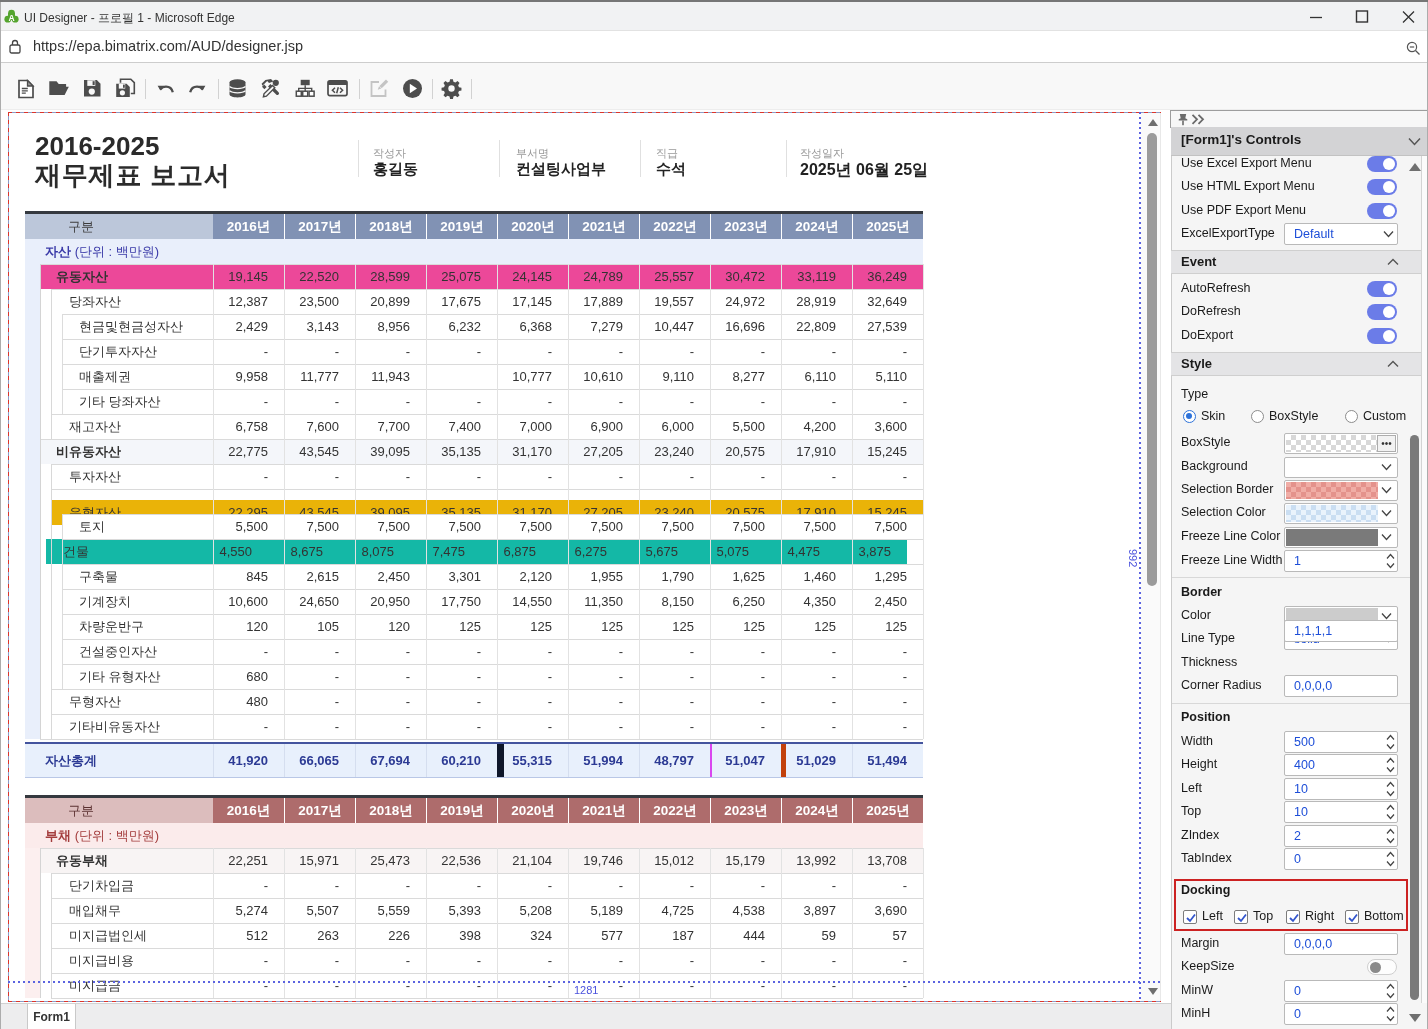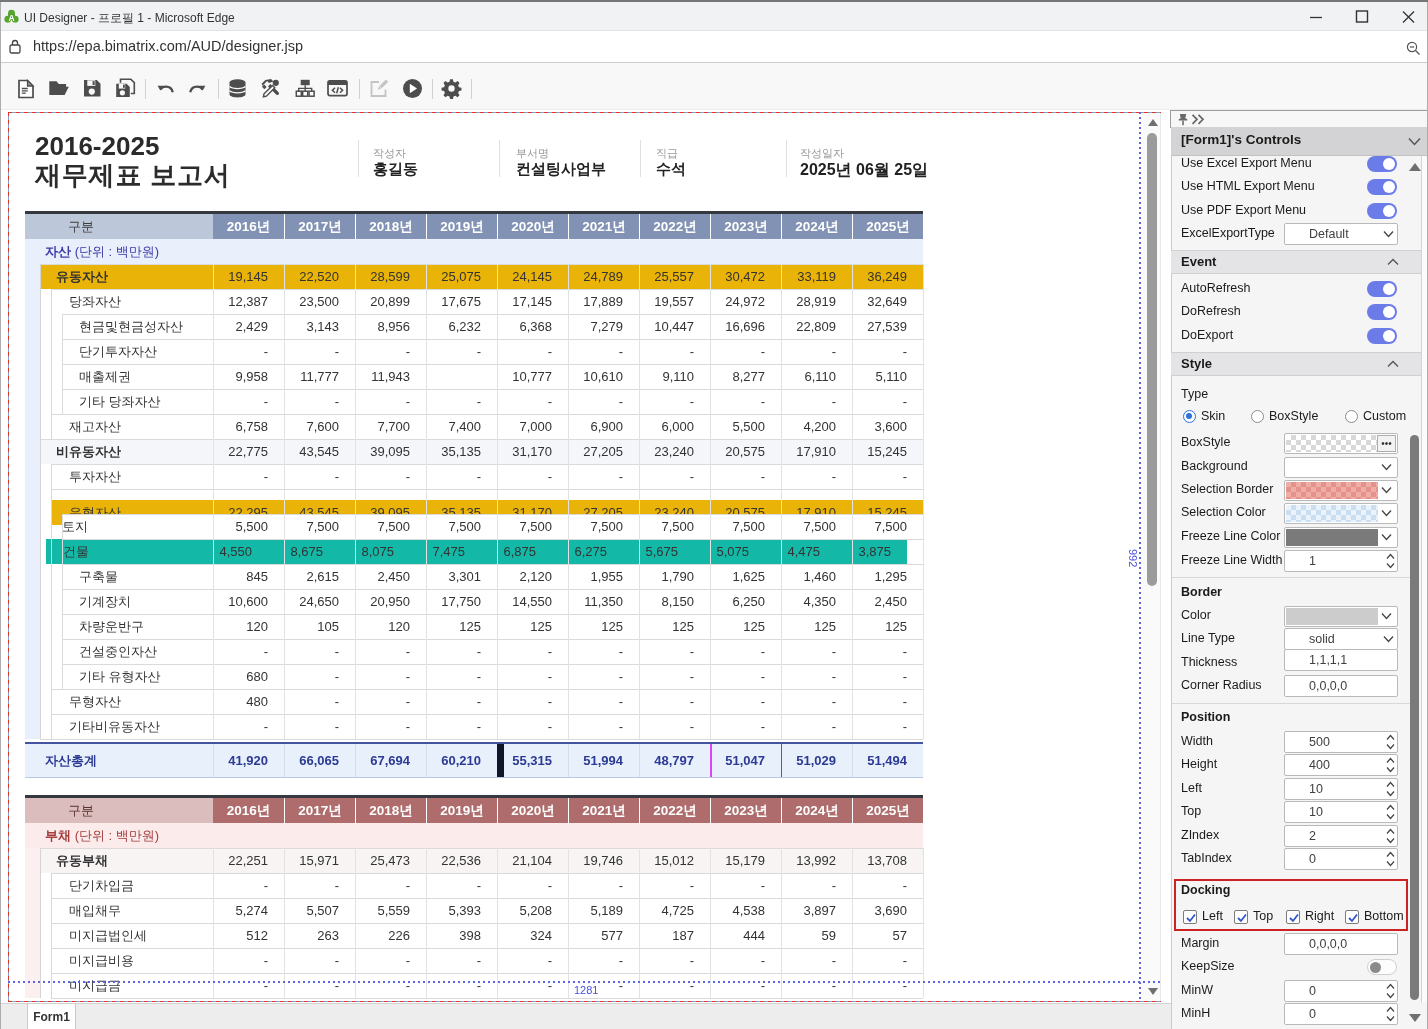--- a/index.html
+++ b/index.html
@@ -35,21 +35,21 @@
 
 #panel{left:1171px;top:110px;width:257px;height:919px;background:#f5f5f5;border-left:1px solid #cbcbcb}
 #minibar{left:1170px;top:110px;width:258px;height:18px;background:#f7f7f7;border:1px solid #9d9d9d;border-right:none}
 .pbar{position:absolute;left:1171px;width:257px;color:#1a1a1a}
 .plab{position:absolute;left:1181px;font-size:12.5px;color:#1a1a1a;white-space:nowrap}
 .pbold{font-weight:bold}
 .tog{position:absolute;left:1367px;width:30px;height:16px;border-radius:8px;background:#6b7ce8}
 .tog:after{content:"";position:absolute;right:2px;top:2px;width:12px;height:12px;border-radius:6px;background:#fff}
 .togoff{position:absolute;left:1367px;width:30px;height:16px;border-radius:8px;background:#fdfdfd;border:1px solid #cfcfcf}
 .togoff:after{content:"";position:absolute;left:2px;top:1.5px;width:11px;height:11px;border-radius:6px;background:#8a8a8a}
-.pinput{position:absolute;left:1284px;width:114px;height:22px;background:#fff;border:1px solid #b9b9b9;border-radius:2px;font-size:12.5px;color:#404040;display:flex;align-items:center;padding-left:24px}
+.pinput{position:absolute;left:1284px;width:114px;height:22px;background:#fff;border:1px solid #b9b9b9;border-radius:2px;font-size:12.5px;color:#1d4ed8;display:flex;align-items:center;padding-left:9px}
 .swatch{position:absolute;left:1284px;width:114px;height:21px;background:#fff;border:1px solid #b9b9b9;border-radius:2px}
 .checker{background-image:linear-gradient(45deg,#d8d8d8 25%,rgba(0,0,0,0) 25% 75%,#d8d8d8 75%),linear-gradient(45deg,#d8d8d8 25%,rgba(0,0,0,0) 25% 75%,#d8d8d8 75%);background-size:10px 10px;background-position:0 0,5px 5px;background-color:#fff}
 .checkerR{background-image:linear-gradient(45deg,#e4928c 25%,rgba(0,0,0,0) 25% 75%,#e4928c 75%),linear-gradient(45deg,#e4928c 25%,rgba(0,0,0,0) 25% 75%,#e4928c 75%);background-size:10px 10px;background-position:0 0,5px 5px;background-color:#f0ada6}
 .checkerB{background-image:linear-gradient(45deg,#cadef2 25%,rgba(0,0,0,0) 25% 75%,#cadef2 75%),linear-gradient(45deg,#cadef2 25%,rgba(0,0,0,0) 25% 75%,#cadef2 75%);background-size:10px 10px;background-position:0 0,5px 5px;background-color:#eaf3fc}
 .radio{position:absolute;width:13px;height:13px;border-radius:7px;border:1px solid #8c8c8c;background:#fff}
 .radio.on{border:1.5px solid #2d72d9}
 .radio.on:after{content:"";position:absolute;left:2px;top:2px;width:6px;height:6px;border-radius:3px;background:#2d72d9}
 .cb{position:absolute;width:14px;height:14px;border:1px solid #7c7c7c;border-radius:2px;background:#fff}
 .cb svg{position:absolute;left:1px;top:1px}
 .rlab{position:absolute;font-size:12.5px;color:#1a1a1a}
@@ -184,21 +184,21 @@
     <div class="hcell" style="width:71px;background:#8192b4;border-left:1px solid #fff;">2019년</div>
     <div class="hcell" style="width:71px;background:#8192b4;border-left:1px solid #fff;">2020년</div>
     <div class="hcell" style="width:71px;background:#8192b4;border-left:1px solid #fff;">2021년</div>
     <div class="hcell" style="width:71px;background:#8192b4;border-left:1px solid #fff;">2022년</div>
     <div class="hcell" style="width:71px;background:#8192b4;border-left:1px solid #fff;">2023년</div>
     <div class="hcell" style="width:71px;background:#8192b4;border-left:1px solid #fff;">2024년</div>
     <div class="hcell" style="width:71px;background:#8192b4;border-left:1px solid #fff;">2025년</div>
   </div>
 <div class="abs" style="left:25px;top:239px;width:898px;height:25px;background:#e9effb;display:flex;align-items:center;padding-left:20px;font-size:13px;color:#3a3aa8"><b>자산</b>&nbsp;<span style="color:#3a3aa8">(단위 : 백만원)</span></div>
 <div class="abs" style="left:25px;top:264px;width:15px;height:25px;background:#e9effb"></div>
-<div class="abs trow" style="left:40px;top:264px;width:883px;background:#eab308">
+<div class="abs trow" style="left:40px;top:264px;width:883px;background:#ec4899">
     <div class="lab" style="width:173px;padding-left:16px;font-weight:bold">유동자산</div>
     <div class="vcell">19,145</div>
     <div class="vcell">22,520</div>
     <div class="vcell">28,599</div>
     <div class="vcell">25,075</div>
     <div class="vcell">24,145</div>
     <div class="vcell">24,789</div>
     <div class="vcell">25,557</div>
     <div class="vcell">30,472</div>
     <div class="vcell">33,119</div>
@@ -325,21 +325,21 @@
     <div class="vcell">35,135</div>
     <div class="vcell">31,170</div>
     <div class="vcell">27,205</div>
     <div class="vcell">23,240</div>
     <div class="vcell">20,575</div>
     <div class="vcell">17,910</div>
     <div class="vcell">15,245</div>
   </div>
 <div class="abs" style="left:25px;top:514px;width:15px;height:25px;background:#e9effb"></div>
 <div class="abs trow" style="left:62px;top:514px;width:861px;background:#fff">
-    <div class="lab" style="width:151px;font-weight:normal">토지</div>
+    <div class="lab" style="width:151px;padding-left:17px;font-weight:normal">토지</div>
     <div class="vcell">5,500</div>
     <div class="vcell">7,500</div>
     <div class="vcell">7,500</div>
     <div class="vcell">7,500</div>
     <div class="vcell">7,500</div>
     <div class="vcell">7,500</div>
     <div class="vcell">7,500</div>
     <div class="vcell">7,500</div>
     <div class="vcell">7,500</div>
     <div class="vcell">7,500</div>
@@ -495,21 +495,21 @@
 <div class="abs" style="left:25px;top:742px;width:898px;height:36px;background:#e8f0fc;border-top:2px solid #44549e;border-bottom:1px solid #b9c7e6;display:flex;font-size:13px;color:#2c3a94;font-weight:bold">
     <div style="width:188px;display:flex;align-items:center;padding-left:20px">자산총계</div>
     <div class="vcell" style="border-left:1px solid #d5deef">41,920</div>
     <div class="vcell" style="border-left:1px solid #d5deef">66,065</div>
     <div class="vcell" style="border-left:1px solid #d5deef">67,694</div>
     <div class="vcell" style="border-left:1px solid #d5deef">60,210</div>
     <div class="vcell" style="border-left:7px solid #0f172a">55,315</div>
     <div class="vcell" style="border-left:1px solid #d5deef">51,994</div>
     <div class="vcell" style="border-left:1px solid #d5deef">48,797</div>
     <div class="vcell" style="border-left:2px solid #d946ef">51,047</div>
-    <div class="vcell" style="border-left:1px solid #c2410c">51,029</div>
+    <div class="vcell" style="border-left:5px solid #c2410c">51,029</div>
     <div class="vcell" style="border-left:1px solid #d5deef">51,494</div>
   </div>
 <div class="abs darkbar" style="left:25px;top:795px;width:898px"></div>
 <div class="abs trow hd" style="left:25px;top:798px;width:898px">
     <div class="gubun" style="width:188px;background:#dcbdbd;color:#5a3030">구분</div>
     <div class="hcell" style="width:71px;background:#ae6c6c;">2016년</div>
     <div class="hcell" style="width:71px;background:#ae6c6c;border-left:1px solid #fff;">2017년</div>
     <div class="hcell" style="width:71px;background:#ae6c6c;border-left:1px solid #fff;">2018년</div>
     <div class="hcell" style="width:71px;background:#ae6c6c;border-left:1px solid #fff;">2019년</div>
     <div class="hcell" style="width:71px;background:#ae6c6c;border-left:1px solid #fff;">2020년</div>
@@ -722,21 +722,21 @@
 <div class="abs" style="left:1286px;top:608px;width:92px;height:17px;background:#cccccc"></div>
 <svg class="abs" style="left:1381px;top:612px" width="11" height="8" viewBox="0 0 11 8">
     <path d="M1 1.5 L5.5 6.5 L10 1.5" stroke="#444" stroke-width="1.3" fill="none"></path>
   </svg>
 <div class="plab " style="left:1181px;top:631px">Line Type</div>
 <div class="pinput" style="top:628px">solid</div>
 <svg class="abs" style="left:1383px;top:635px" width="11" height="8" viewBox="0 0 11 8">
     <path d="M1 1.5 L5.5 6.5 L10 1.5" stroke="#444" stroke-width="1.3" fill="none"></path>
   </svg>
 <div class="plab " style="left:1181px;top:655px">Thickness</div>
-<div class="pinput" style="top:649px">1,1,1,1</div>
+<div class="pinput" style="top:620px">1,1,1,1</div>
 <div class="plab " style="left:1181px;top:678px">Corner Radius</div>
 <div class="pinput" style="top:675px">0,0,0,0</div>
 <div class="abs" style="left:1172px;top:703px;width:238px;height:1px;background:#d8d8d8"></div>
 <div class="plab pbold" style="left:1181px;top:710px">Position</div>
 <div class="plab " style="left:1181px;top:734px">Width</div>
 <div class="pinput" style="top:731px">500</div>
 <svg class="abs" style="left:1386px;top:734px" width="9" height="16" viewBox="0 0 9 16">
     <path d="M1 5.5 L4.5 1.5 L8 5.5 M1 10.5 L4.5 14.5 L8 10.5" stroke="#444" stroke-width="1.2" fill="none"></path>
   </svg>
 <div class="plab " style="left:1181px;top:757px">Height</div>

